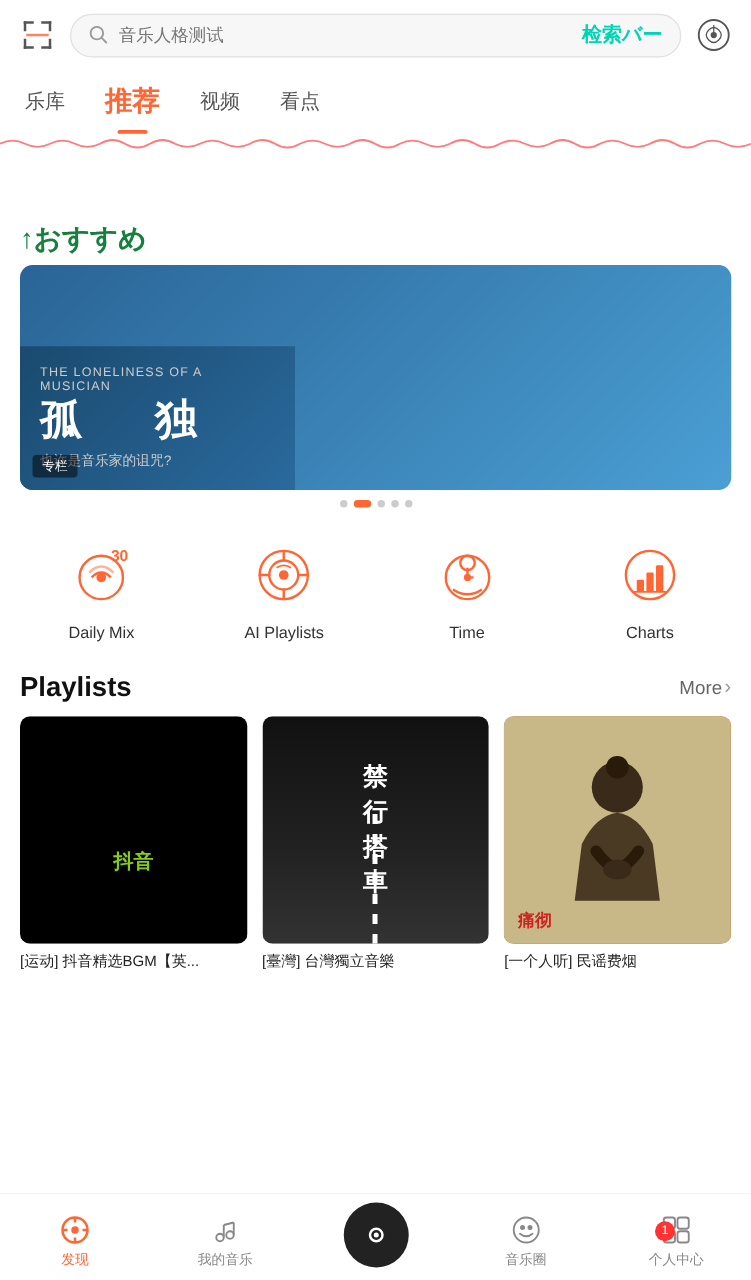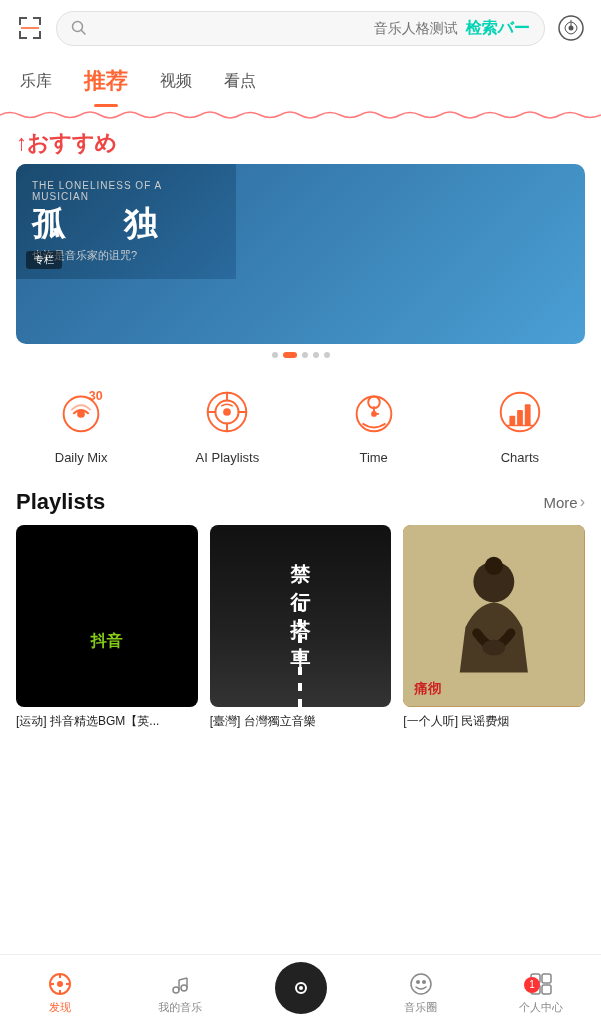--- a/index.html
+++ b/index.html
@@ -32,21 +32,21 @@
       align-items: center;
       border: 1px solid #e0e0e0;
       border-radius: 20px;
       padding: 6px 14px;
       gap: 8px;
       background: #f7f7f7;
     }
     .search-bar input {
       border: none; background: transparent;
       font-size: 14px; color: #999;
-      flex: 1; outline: none; text-align: right;
+      flex: 1; outline: none;
     }
     .search-highlight {
       color: #00d4b4;
       font-size: 16px;
       font-weight: bold;
     }
     .top-bar-listen {
       width: 36px; height: 36px;
       display: flex; align-items: center; justify-content: center;
       flex-shrink: 0;
@@ -87,43 +87,44 @@
       overflow: hidden;
       position: relative;
       margin: 0 0 0 0;
     }
     .waveform-svg {
       width: 100%; height: 100%;
     }
 
     
     .japanese-overlay {
-      color: #ef4444;
+      color: #15803d;
       font-size: 22px;
       font-weight: bold;
       padding: 4px 16px 6px;
       display: flex;
       align-items: center;
       gap: 4px;
+      margin-top: 48px;
     }
 
     
     .banner-container {
       margin: 0 16px;
       border-radius: 10px;
       overflow: hidden;
       position: relative;
       height: 180px;
       background: linear-gradient(135deg, #2a6496 0%, #4a9fd4 100%);
     }
     .banner-image-area {
       width: 100%; height: 100%;
       position: relative;
       display: flex;
-      align-items: flex-start;
+      align-items: flex-end;
     }
     .banner-left {
       width: 220px;
       background: linear-gradient(135deg, #1a4a6e 0%, #2a6a9e 100%);
       padding: 16px;
       display: flex;
       flex-direction: column;
       justify-content: flex-end;
       position: relative;
     }

